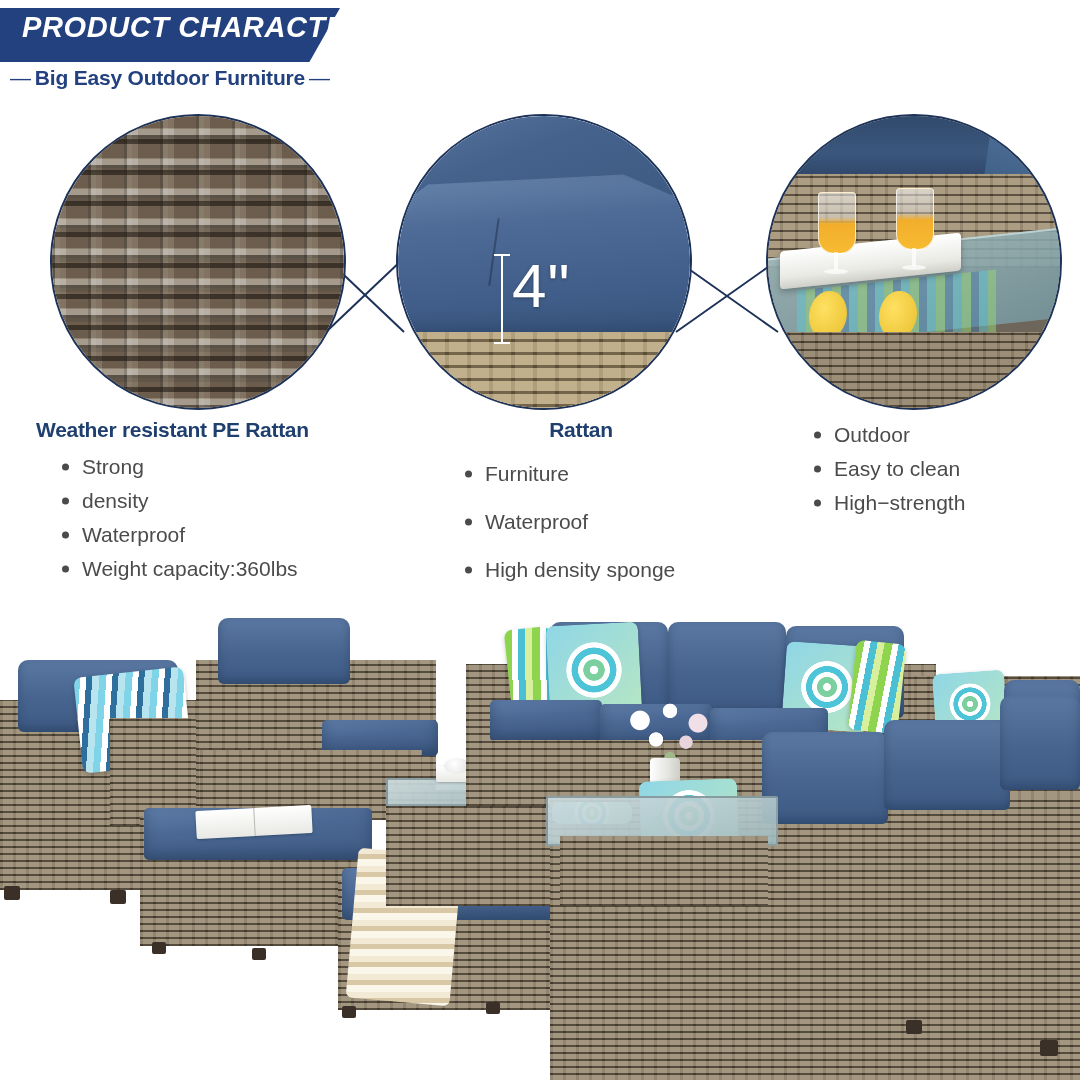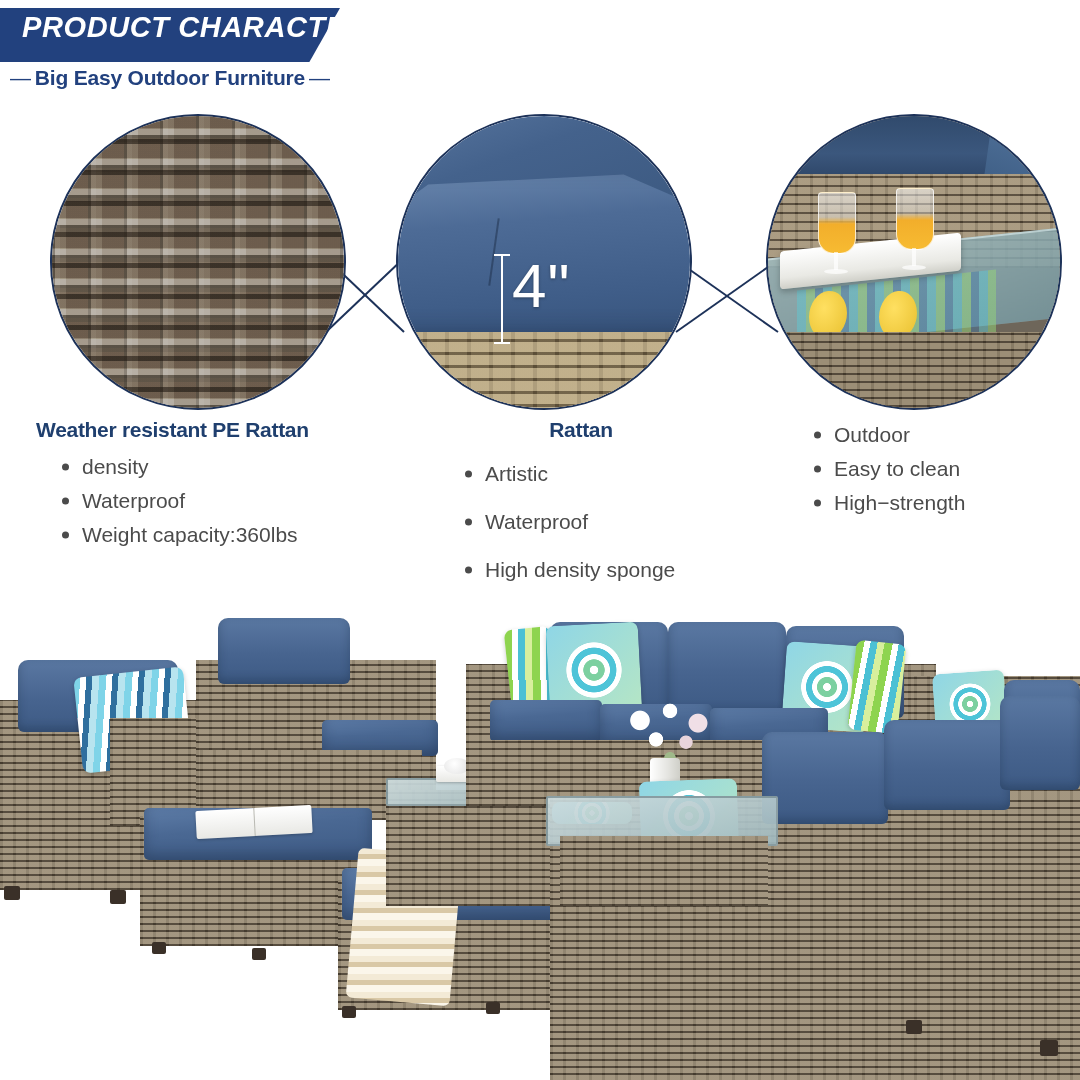--- a/index.html
+++ b/index.html
@@ -556,30 +556,31 @@
       <div class="ts-wicker-front"></div>
     </div>
   </div>
 </div>
 
 <div class="features">
 
   <div class="feature-col f1">
     <div class="feature-title">Weather resistant PE Rattan</div>
     <ul class="feature-list">
+      <li>Strong</li>
       <li>density</li>
       <li>Waterproof</li>
       <li>Weight capacity:360lbs</li>
     </ul>
   </div>
 
   <div class="feature-col f2">
     <div class="feature-title">Rattan</div>
     <ul class="feature-list">
-      <li>Artistic</li>
+      <li>Furniture</li>
       <li>Waterproof</li>
       <li>High density sponge</li>
     </ul>
   </div>
 
   <div class="feature-col f3">
     <ul class="feature-list">
       <li>Outdoor</li>
       <li>Easy to clean</li>
       <li>High−strength</li>

